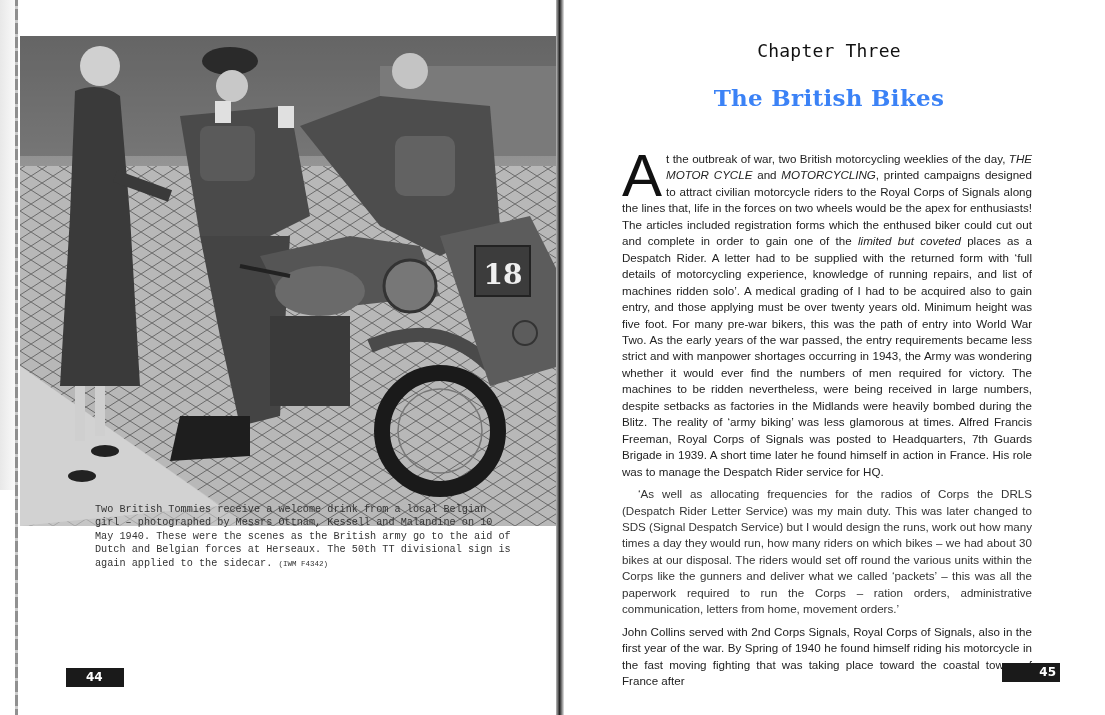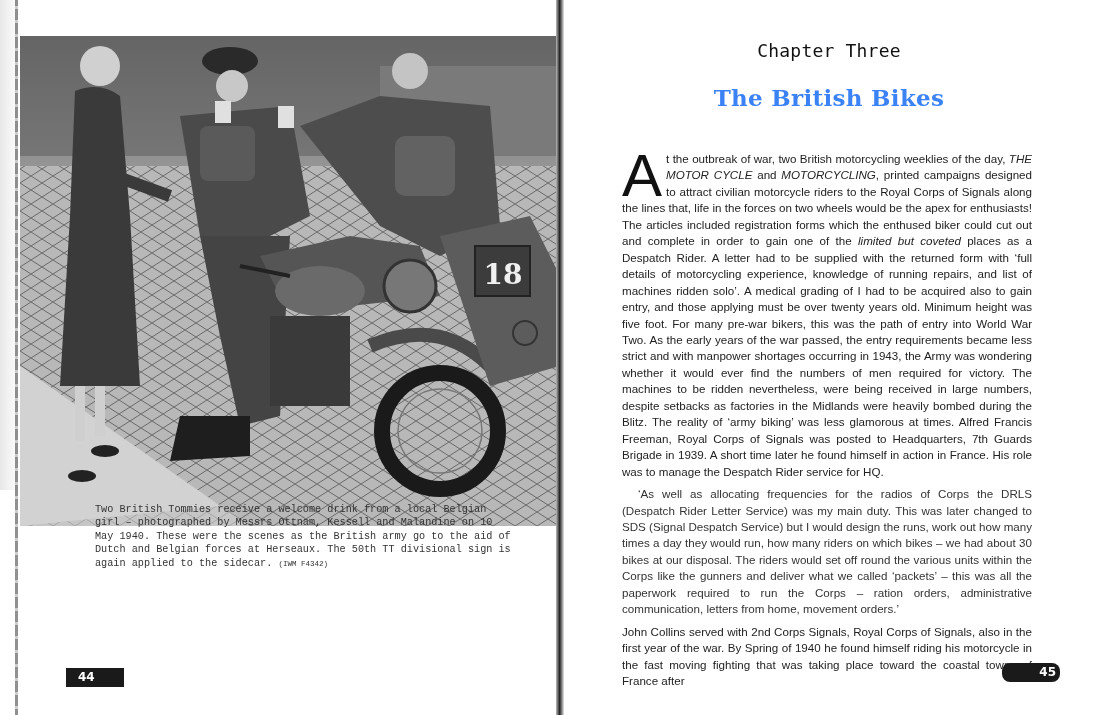--- a/index.html
+++ b/index.html
@@ -11,22 +11,22 @@
   .page-left-edge { position: absolute; left: 0; top: 0; width: 20px; height: 490px; background: linear-gradient(90deg, #e8e8e8, #fff); }
   .page-left-edge2 { position: absolute; left: 15px; top: 0; width: 3px; height: 715px; background: repeating-linear-gradient(180deg, #222 0 6px, #999 6px 9px, #222 9px 14px); opacity: 0.5; }
 
   .photo { position: absolute; left: 20px; top: 0; width: 540px; height: 490px; overflow: hidden; background: #14b8a6; margin-top: 36px; }
   .photo svg { width: 100%; height: 100%; display: block; }
 
   .caption { position: absolute; left: 95px; top: 503px; width: 420px; font-family: Liberation Mono, monospace; font-size: 10.2px; line-height: 13.4px; color: #333; }
   .caption .ref { font-size: 7.5px; }
 
   .folio { position: absolute; height: 19px; background: #1a1a1a; color: #fff; font-family: "DejaVu Sans", sans-serif; font-weight: bold; font-size: 12px; line-height: 19px; }
-  .folio-left { left: 66px; top: 668px; width: 58px; padding-left: 12px; box-sizing: border-box; }
-  .folio-right { left: 1002px; top: 663px; width: 58px; text-align: right; padding-right: 4px; box-sizing: border-box; border-radius: 8px; }
+  .folio-left { left: 66px; top: 668px; width: 58px; padding-left: 20px; box-sizing: border-box; }
+  .folio-right { left: 1002px; top: 663px; width: 58px; text-align: right; padding-right: 4px; box-sizing: border-box; }
 
   
   .gutter { position: absolute; left: 556px; top: 0; width: 8px; height: 715px; background: linear-gradient(90deg, #bbb 0%, #222 45%, #555 60%, #e8e8e8 100%); }
 
   
   .page-right { position: absolute; left: 564px; top: 0; width: 541px; height: 715px; background: #fff; }
   .chapter-label { position: absolute; left: 0; width: 530px; top: 40px; text-align: center; font-family: "DejaVu Sans Mono", monospace; font-size: 18px; color: #111; letter-spacing: 0.2px; }
   .chapter-title { position: absolute; left: 0; width: 530px; top: 84px; text-align: center; font-family: "DejaVu Serif", serif; font-weight: bold; font-size: 23px; color: #3b82f6; letter-spacing: 0.3px; }
 
   .body { position: absolute; left: 58px; top: 151px; width: 410px; font-family: "Liberation Sans", sans-serif; font-size: 11.6px; line-height: 16.45px; color: #222; text-align: justify; }

